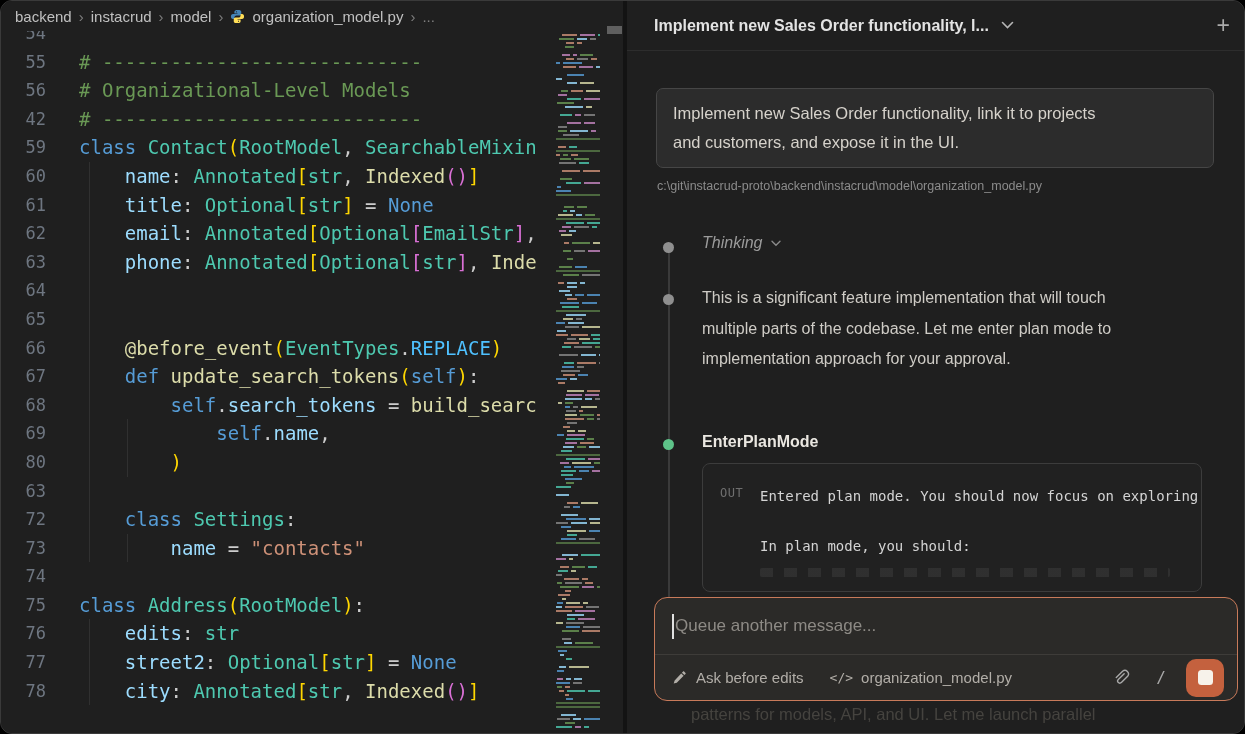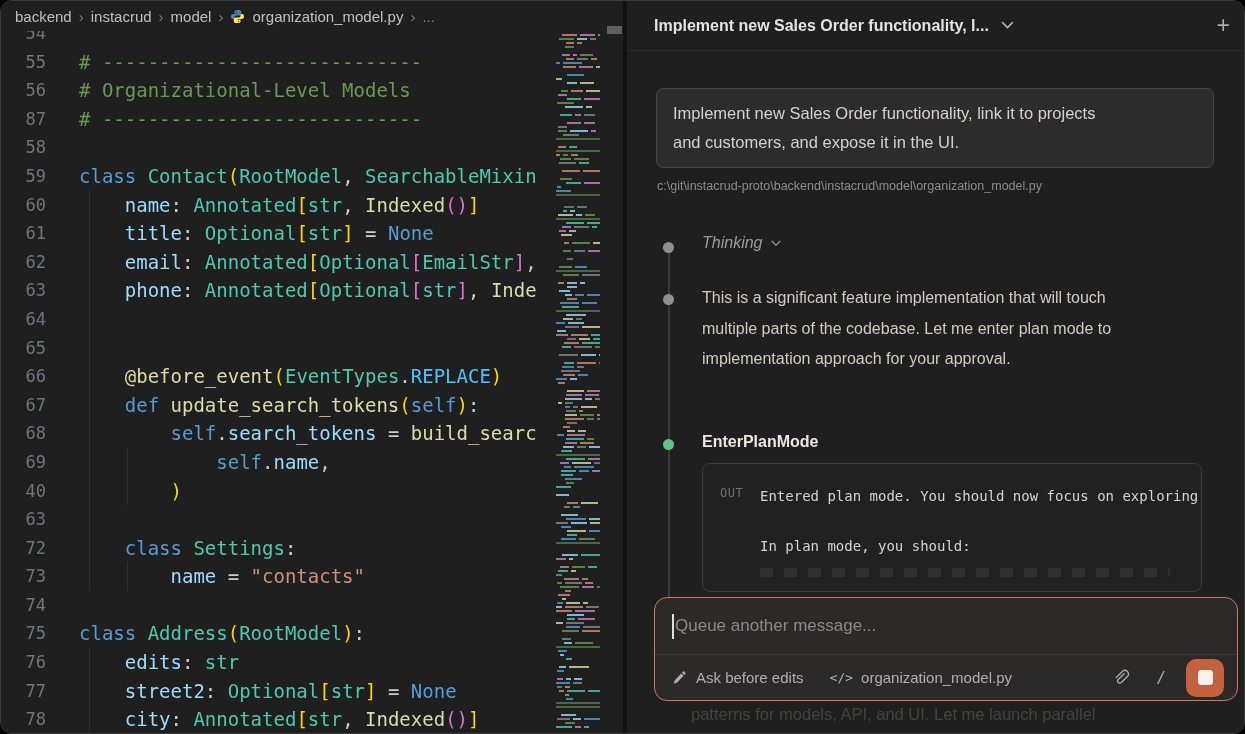--- a/index.html
+++ b/index.html
@@ -84,34 +84,33 @@
 <body>
 
 <div class="window">
 
   <div class="editor">
     <div class="code-area">
       <div id="code-lines">
           <div class="code-row"><span class="ln">54</span><span class="ct"></span></div>
           <div class="code-row"><span class="ln">55</span><span class="ct"><span class="tk-cm"># ----------------------------</span></span></div>
           <div class="code-row"><span class="ln">56</span><span class="ct"><span class="tk-cm"># Organizational-Level Models</span></span></div>
-          <div class="code-row"><span class="ln">87</span><span class="ct"><span class="tk-cm"># ----------------------------</span></span></div>
-          <div class="code-row"><span class="ln">58</span><span class="ct"></span></div>
+          <div class="code-row"><span class="ln">42</span><span class="ct"><span class="tk-cm"># ----------------------------</span></span></div>
           <div class="code-row"><span class="ln">59</span><span class="ct"><span class="tk-kw">class </span><span class="tk-ty">Contact</span><span class="tk-b1">(</span><span class="tk-ty">RootModel</span><span class="tk-pl">, </span><span class="tk-ty">SearchableMixin</span></span></div>
           <div class="code-row"><span class="guide" style="left: 88px;"></span><span class="ln">60</span><span class="ct"><span class="tk-pl">    </span><span class="tk-vr">name</span><span class="tk-pl">: </span><span class="tk-ty">Annotated</span><span class="tk-b1">[</span><span class="tk-ty">str</span><span class="tk-pl">, </span><span class="tk-fn">Indexed</span><span class="tk-b2">()</span><span class="tk-b1">]</span></span></div>
           <div class="code-row"><span class="guide" style="left: 88px;"></span><span class="ln">61</span><span class="ct"><span class="tk-pl">    </span><span class="tk-vr">title</span><span class="tk-pl">: </span><span class="tk-ty">Optional</span><span class="tk-b1">[</span><span class="tk-ty">str</span><span class="tk-b1">]</span><span class="tk-pl"> = </span><span class="tk-kw">None</span></span></div>
           <div class="code-row"><span class="guide" style="left: 88px;"></span><span class="ln">62</span><span class="ct"><span class="tk-pl">    </span><span class="tk-vr">email</span><span class="tk-pl">: </span><span class="tk-ty">Annotated</span><span class="tk-b1">[</span><span class="tk-ty">Optional</span><span class="tk-b2">[</span><span class="tk-ty">EmailStr</span><span class="tk-b2">]</span><span class="tk-pl">,</span></span></div>
           <div class="code-row"><span class="guide" style="left: 88px;"></span><span class="ln">63</span><span class="ct"><span class="tk-pl">    </span><span class="tk-vr">phone</span><span class="tk-pl">: </span><span class="tk-ty">Annotated</span><span class="tk-b1">[</span><span class="tk-ty">Optional</span><span class="tk-b2">[</span><span class="tk-ty">str</span><span class="tk-b2">]</span><span class="tk-pl">, </span><span class="tk-fn">Inde</span></span></div>
           <div class="code-row"><span class="guide" style="left: 88px;"></span><span class="ln">64</span><span class="ct"></span></div>
           <div class="code-row"><span class="guide" style="left: 88px;"></span><span class="ln">65</span></div>
           <div class="code-row"><span class="guide" style="left: 88px;"></span><span class="ln">66</span><span class="ct"><span class="tk-pl">    </span><span class="tk-fn">@before_event</span><span class="tk-b1">(</span><span class="tk-ty">EventTypes</span><span class="tk-pl">.</span><span class="tk-cn">REPLACE</span><span class="tk-b1">)</span></span></div>
           <div class="code-row"><span class="guide" style="left: 88px;"></span><span class="ln">67</span><span class="ct"><span class="tk-pl">    </span><span class="tk-kw">def </span><span class="tk-fn">update_search_tokens</span><span class="tk-b1">(</span><span class="tk-kw">self</span><span class="tk-b1">)</span><span class="tk-pl">:</span></span></div>
           <div class="code-row"><span class="guide" style="left: 88px;"></span><span class="ln">68</span><span class="ct"><span class="tk-pl">        </span><span class="tk-kw">self</span><span class="tk-pl">.</span><span class="tk-vr">search_tokens</span><span class="tk-pl"> = </span><span class="tk-fn">build_searc</span></span></div>
           <div class="code-row"><span class="guide" style="left: 88px;"></span><span class="guide" style="left: 126px;"></span><span class="ln">69</span><span class="ct"><span class="tk-pl">            </span><span class="tk-kw">self</span><span class="tk-pl">.</span><span class="tk-vr">name</span><span class="tk-pl">,</span></span></div>
-          <div class="code-row"><span class="guide" style="left: 88px;"></span><span class="guide" style="left: 126px;"></span><span class="ln">40</span><span class="ct"><span class="tk-pl">        </span><span class="tk-b1">)</span></span></div>
+          <div class="code-row"><span class="guide" style="left: 88px;"></span><span class="guide" style="left: 126px;"></span><span class="ln">80</span><span class="ct"><span class="tk-pl">        </span><span class="tk-b1">)</span></span></div>
           <div class="code-row"><span class="guide" style="left: 88px;"></span><span class="ln">63</span><span class="ct"></span></div>
           <div class="code-row"><span class="guide" style="left: 88px;"></span><span class="ln">72</span><span class="ct"><span class="tk-pl">    </span><span class="tk-kw">class </span><span class="tk-ty">Settings</span><span class="tk-pl">:</span></span></div>
           <div class="code-row"><span class="guide" style="left: 88px;"></span><span class="guide" style="left: 126px;"></span><span class="ln">73</span><span class="ct"><span class="tk-pl">        </span><span class="tk-vr">name</span><span class="tk-pl"> = </span><span class="tk-st">"contacts"</span></span></div>
           <div class="code-row"><span class="ln">74</span><span class="ct"></span></div>
           <div class="code-row"><span class="ln">75</span><span class="ct"><span class="tk-kw">class </span><span class="tk-ty">Address</span><span class="tk-b1">(</span><span class="tk-ty">RootModel</span><span class="tk-b1">)</span><span class="tk-pl">:</span></span></div>
           <div class="code-row"><span class="guide" style="left: 88px;"></span><span class="ln">76</span><span class="ct"><span class="tk-pl">    </span><span class="tk-vr">edits</span><span class="tk-pl">: </span><span class="tk-ty">str</span></span></div>
           <div class="code-row"><span class="guide" style="left: 88px;"></span><span class="ln">77</span><span class="ct"><span class="tk-pl">    </span><span class="tk-vr">street2</span><span class="tk-pl">: </span><span class="tk-ty">Optional</span><span class="tk-b1">[</span><span class="tk-ty">str</span><span class="tk-b1">]</span><span class="tk-pl"> = </span><span class="tk-kw">None</span></span></div>
           <div class="code-row"><span class="guide" style="left: 88px;"></span><span class="ln">78</span><span class="ct"><span class="tk-pl">    </span><span class="tk-vr">city</span><span class="tk-pl">: </span><span class="tk-ty">Annotated</span><span class="tk-b1">[</span><span class="tk-ty">str</span><span class="tk-pl">, </span><span class="tk-fn">Indexed</span><span class="tk-b2">()</span><span class="tk-b1">]</span></span></div>
         </div>
     </div>

